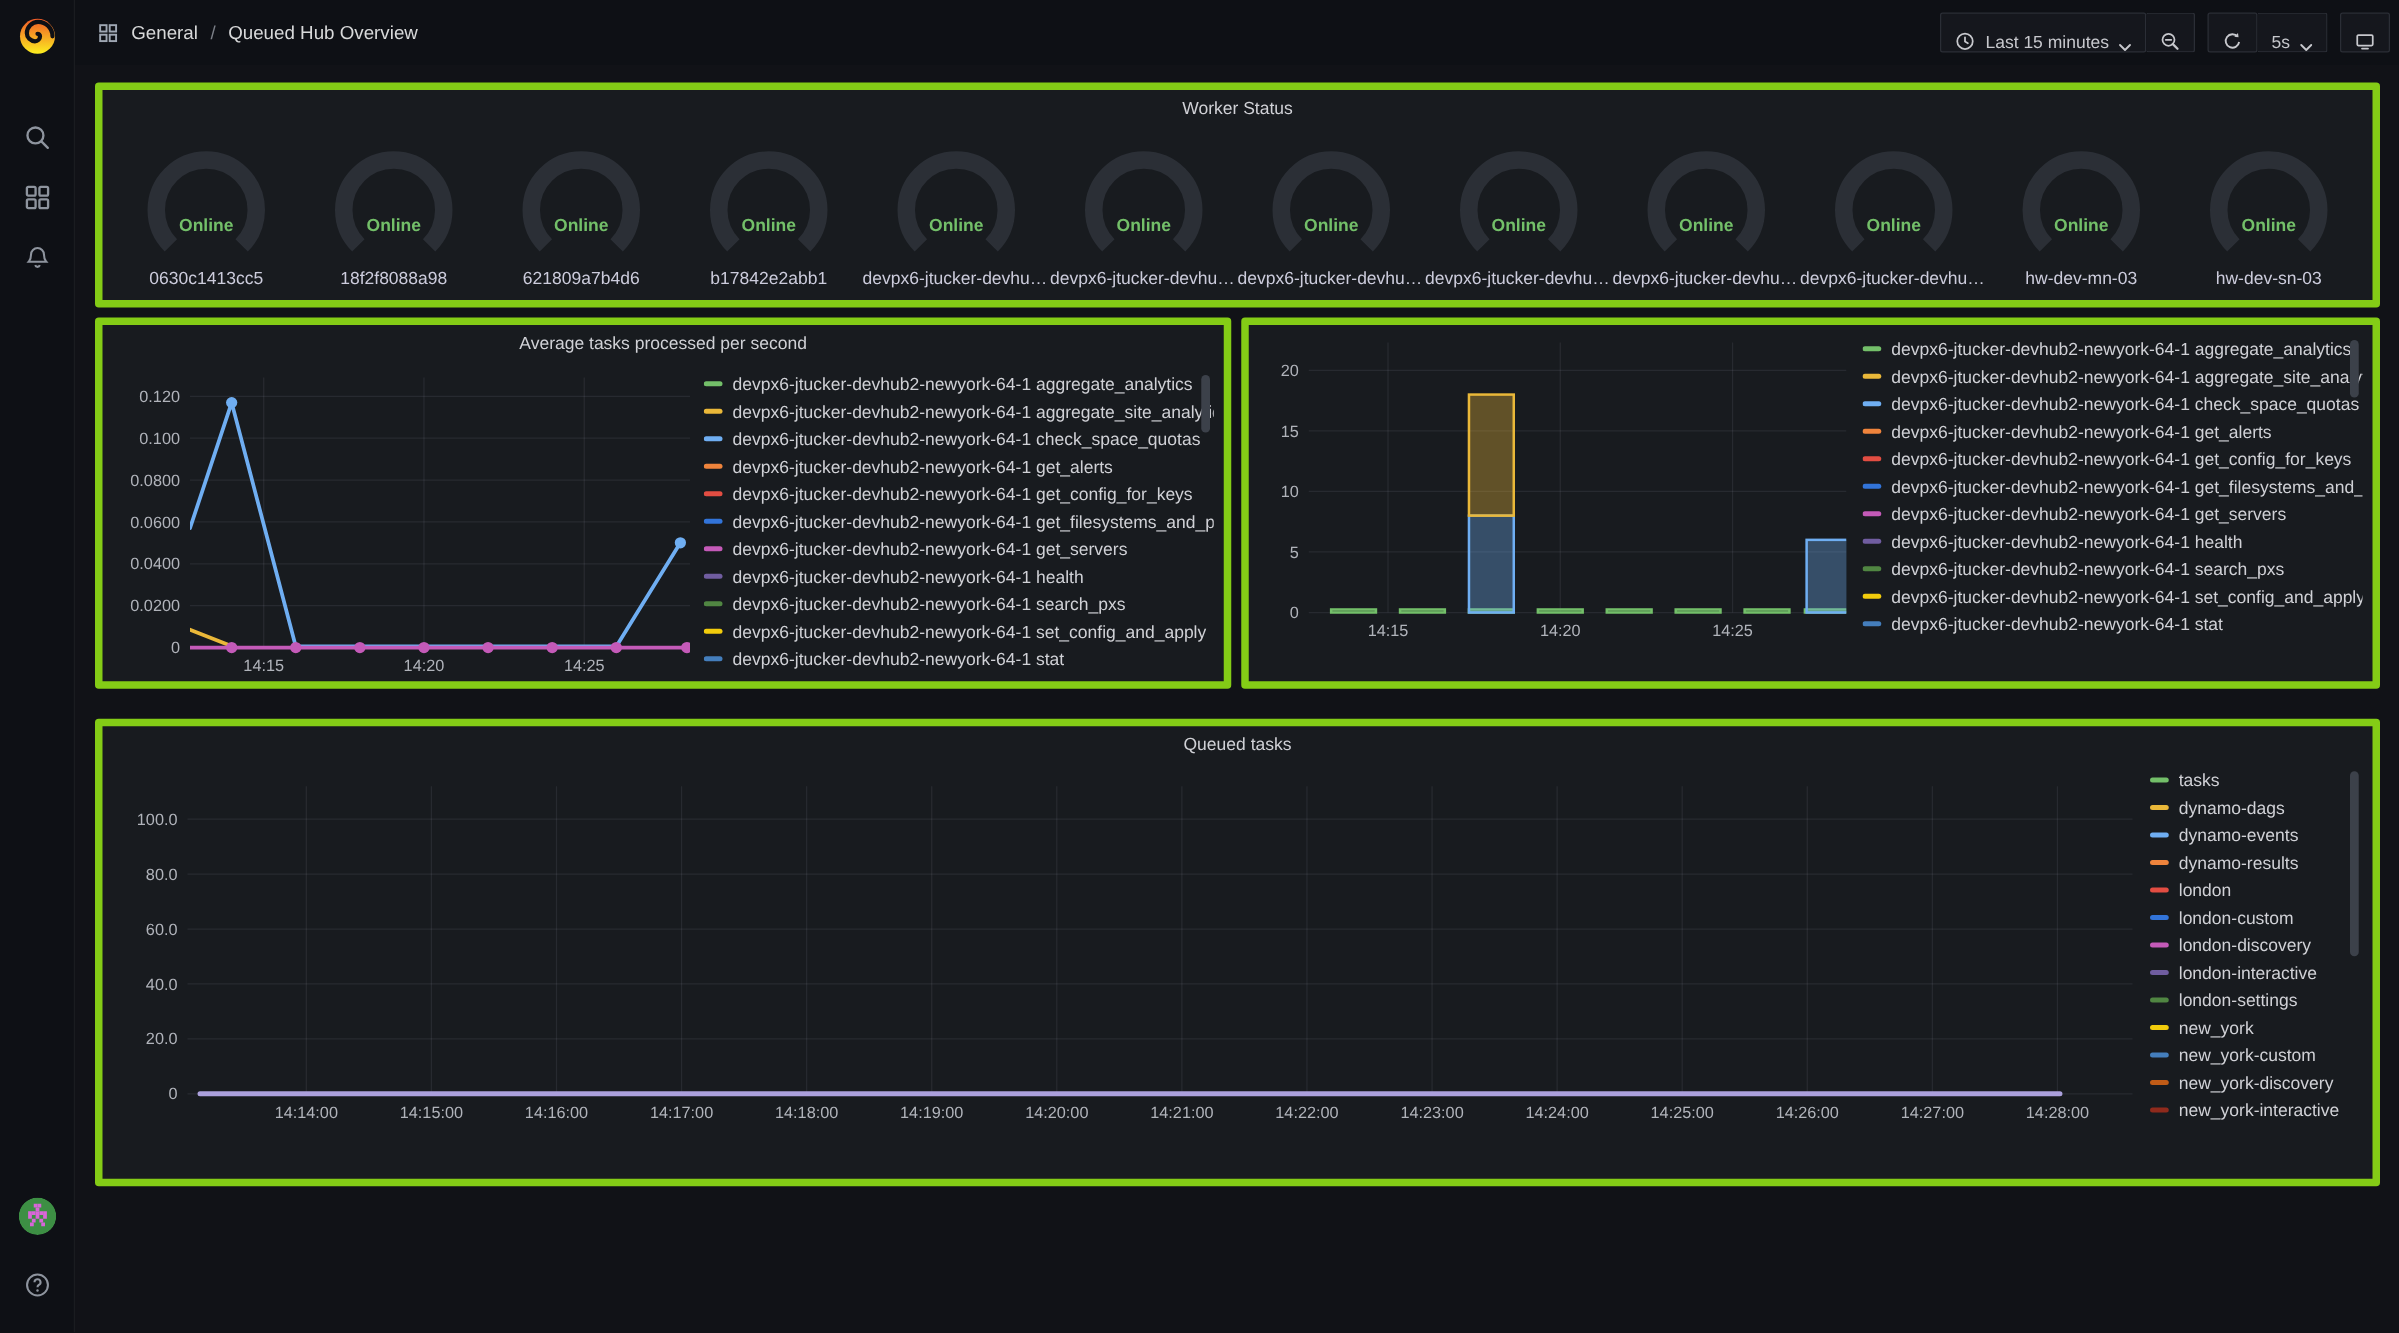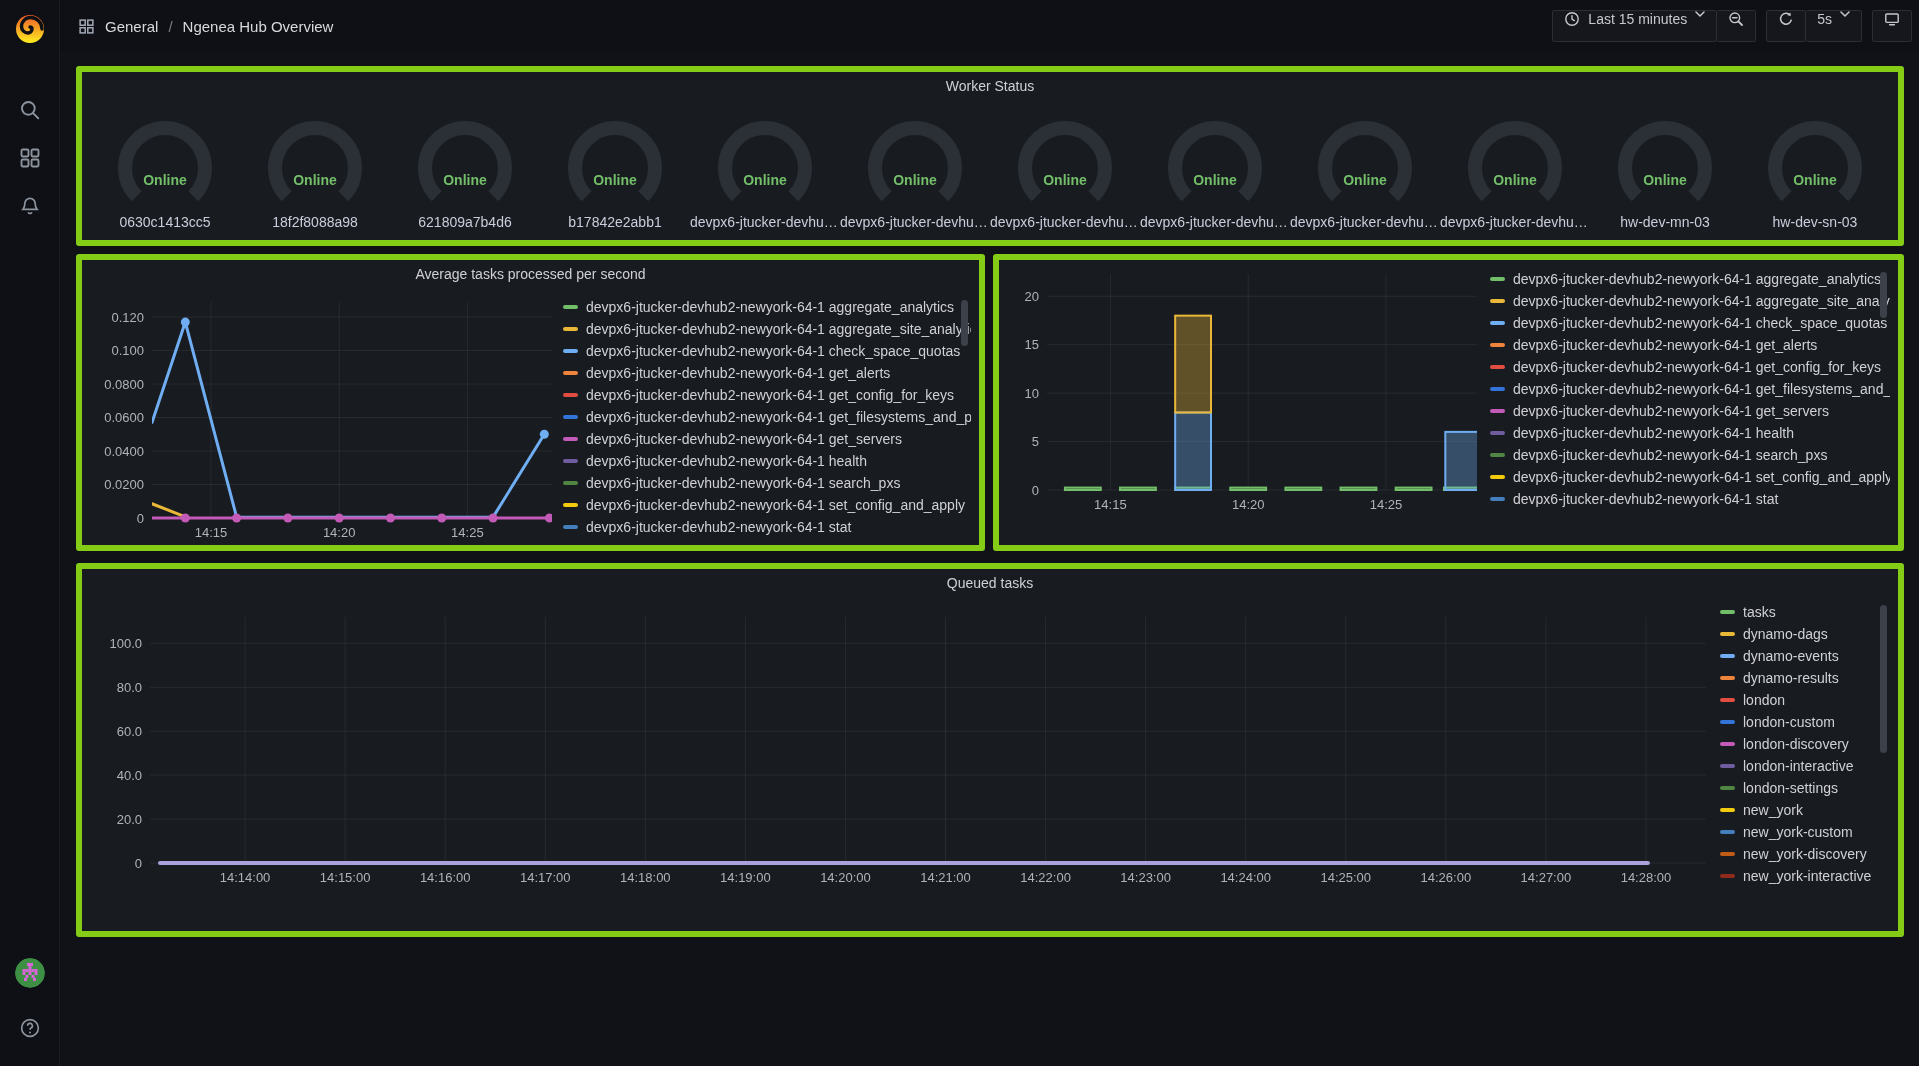--- a/index.html
+++ b/index.html
@@ -21,33 +21,33 @@
   .scrolltrack{position:absolute;right:0;top:0;width:10px;height:100%;background:#0b0c0e}
   .toolbar{height:52px;display:flex;align-items:center;justify-content:space-between;
            padding:0 8px 0 18px;background:#0e1015;flex:0 0 52px}
   .tb-left{display:flex;align-items:center;gap:10px;font-size:15px;color:#d8d9da}
   .crumb-icon{width:17px;height:17px;color:#9fa7b3}
   .crumb-icon svg{width:17px;height:17px;display:block}
   .crumb-sep{color:#7b7f87}
   .crumb{cursor:pointer}
   .tb-right{display:flex;align-items:center;gap:10px}
   .btn-group{display:flex}
-  .btn{display:flex;align-items:flex-start;gap:8px;height:32px;padding:0 11px;background:#15171d;
+  .btn{display:flex;align-items:flex-end;gap:8px;height:32px;padding:0 11px;background:#15171d;
        border:1px solid #2b2e36;color:#c7c8cd;font-size:14px;border-radius:2px;cursor:pointer;box-sizing:border-box}
   .btn-group .btn + .btn{border-left:none}
   .btn svg{display:block}
   .ico16{width:16px;height:16px}
 
   
   .dashboard{padding:14px 16px 0;flex:1}
   .panel{background:#181b1f;border:6px solid #84cc16;border-radius:3px;box-sizing:border-box;position:relative}
   .panel-title{height:28px;display:flex;align-items:center;justify-content:center;
                font-size:14px;font-weight:500;color:#d0d1d6;cursor:pointer;white-space:nowrap}
   .panel-a{height:180px;margin-bottom:8px}
-  .row{display:flex;gap:8px;margin-bottom:12px}
+  .row{display:flex;gap:8px;margin-bottom:24px}
   .panel-b{width:909px;height:297px;flex:0 0 909px}
   .panel-c{flex:1;height:297px}
   .panel-d{height:374px}
 
   
   .gauges{display:flex;padding:12px 8px 0}
   .gauge{flex:1;display:flex;flex-direction:column;align-items:center;position:relative}
   .gauge svg{display:block}
   .g-status{position:absolute;top:60px;left:0;right:0;text-align:center;font-size:14px;font-weight:700}
   .g-name{margin-top:2px;font-size:14px;color:#ccccdc;white-space:nowrap;max-width:150px;overflow:hidden;text-overflow:ellipsis}
@@ -148,21 +148,21 @@
         <span class="crumb-icon">
           <svg viewBox="0 0 20 20" fill="none" stroke="currentColor" stroke-width="1.8">
             <rect x="2.5" y="2.5" width="6" height="6"></rect>
               <rect x="11.5" y="2.5" width="6" height="6"></rect>
             <rect x="2.5" y="11.5" width="6" height="6"></rect>
               <rect x="11.5" y="11.5" width="6" height="6"></rect>
           </svg>
         </span>
         <span class="crumb">General</span>
         <span class="crumb-sep">/</span>
-        <span class="crumb">Ngenea Hub Overview</span>
+        <span class="crumb">Queued Hub Overview</span>
       </div>
 
       <div class="tb-right">
         <div class="btn-group">
           <button class="btn">
             <span>
               <svg class="ico16" viewBox="0 0 16 16" fill="none" stroke="currentColor" stroke-width="1.4">
                 <circle cx="8" cy="8" r="6.2"></circle>
                   <path d="M8 4.8v3.4l2.3 1.4" stroke-linecap="round"></path>
               </svg>

